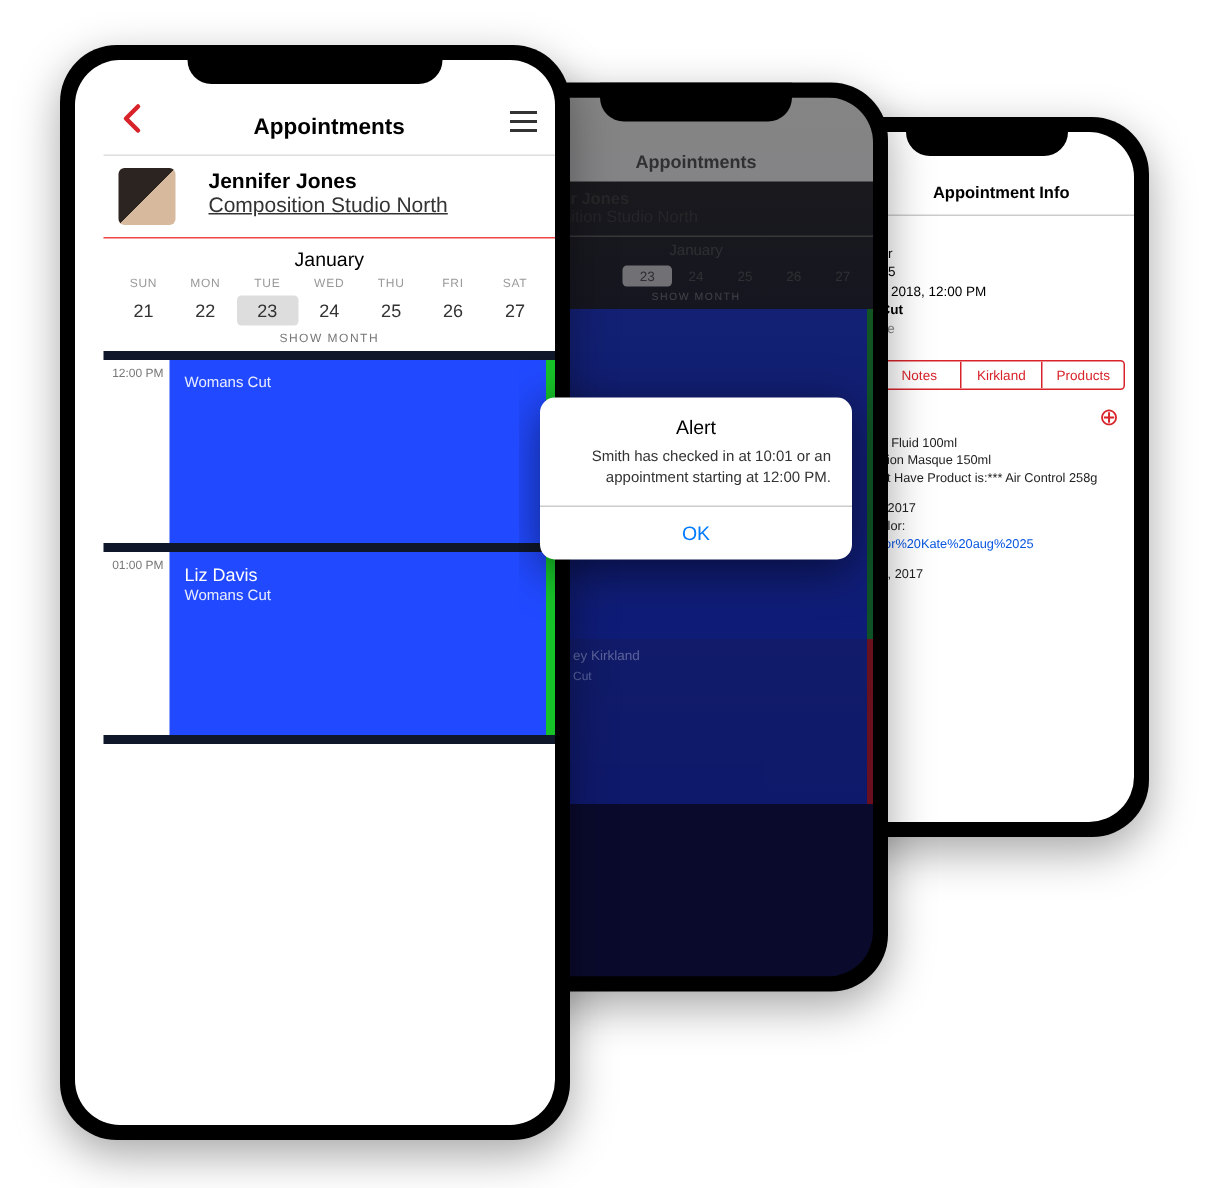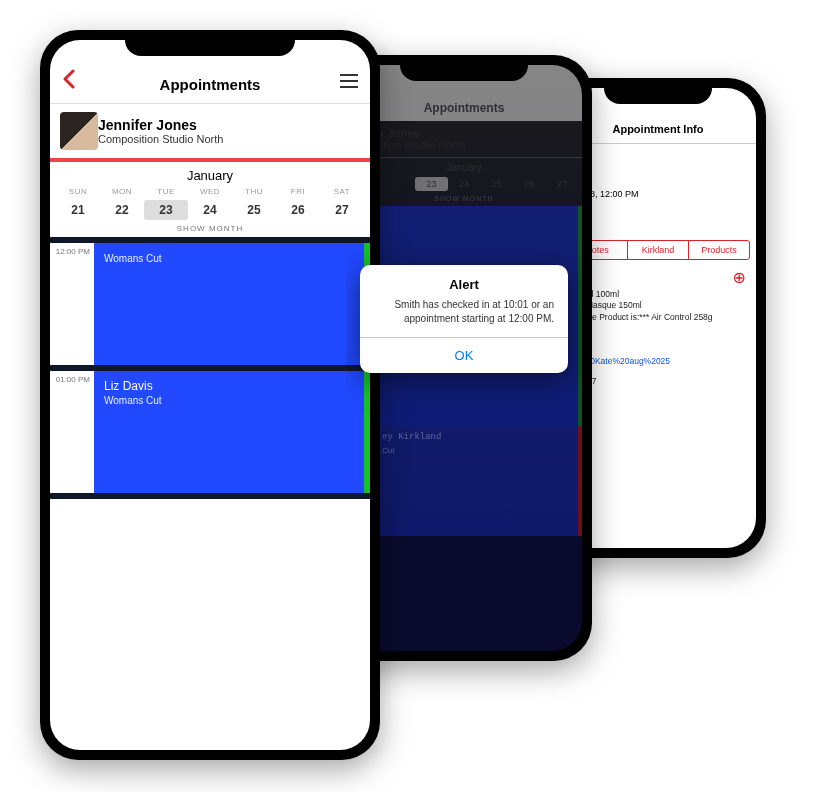--- a/index.html
+++ b/index.html
@@ -19,21 +19,21 @@
     box-shadow: 0 10px 30px rgba(0,0,0,0.35);
     overflow: hidden;
   }
   .phone .notch {
     position: absolute; top: 0; left: 50%; transform: translateX(-50%);
     width: 50%; height: 26px; background: #000;
     border-radius: 0 0 16px 16px; z-index: 50;
   }
   .screen {
     position: absolute; top: 10px; left: 10px; right: 10px; bottom: 10px;
-    background: #fff; border-radius: 30px; overflow: hidden;
+    background: #fff; border-radius: 30px; overflow: hidden; padding-left: 19px;
   }
 
   
   #p3 { width: 216px; height: 480px; top: 78px; left: 550px; }
   #p3 .screen { font-size: 9px; }
   .nav3 {
     height: 56px; border-bottom: 1px solid #ccc;
     display: flex; align-items: flex-end; justify-content: center;
     padding-bottom: 8px; font-weight: 600; font-size: 11px;
   }
@@ -77,57 +77,57 @@
   .dates2 { display: flex; font-size: 9px; color:#444; padding: 2px 4px 4px; }
   .dates2 > div { flex:1; text-align:center; padding:2px 0; }
   .dates2 .sel { background:#bbb; border-radius:3px; }
   .sm2 { text-align:center; font-size:7px; letter-spacing:1px; color:#666; padding-bottom:4px; }
   .slot2 { height:110px; position:relative; }
   .slot2 .bar { position:absolute; left:30px; right:0; top:0; bottom:0; background:#1129b8; }
   .slot2 .edge { position:absolute; right:0; top:0; bottom:0; width:4px; background:#0e8a26; }
   .slot2 .txt { position:absolute; left:36px; top:6px; color:#bdc8ff; font-size:9px; }
   .slot2 .sub { position:absolute; left:36px; top:20px; color:#95a6ff; font-size:8px; }
   .slot2.s3 .bar { background:#14279e; }
-  .slot2.s3 .txt { color:#9aa8f9;font-family:Liberation Mono, monospace; }
+  .slot2.s3 .txt { color:#9aa8f9; }
   .slot2.s3 .edge { background:#b81414; }
   .modal {
     position: absolute; left: 14px; right: 14px; top: 200px;
     background: #fff; border-radius: 10px; overflow: hidden;
     z-index: 60; text-align: center;
     box-shadow: 0 6px 30px rgba(0,0,0,0.5);
   }
-  .modal .mtitle { font-weight: 700; padding: 12px 8px 6px; font-size: 13px; }
+  .modal .mtitle { font-weight: 400; padding: 12px 8px 6px; font-size: 13px; }
   .modal .mbody { font-size: 10px; color: #333; padding: 0 14px 12px; line-height:1.35;text-align:right; }
   .modal .mbtn { border-top: 1px solid #ccc; padding: 10px 0; font-size: 13px; color: #007aff; font-weight:500; }
 
   
   #p1 { width: 340px; height: 730px; top: 30px; left: 40px; }
   #p1 .screen { background:#fff; }
   .nav1 {
     height: 64px; display: flex; align-items: flex-end;
     border-bottom: 1px solid #ddd; padding: 0 12px 10px;
   }
   .nav1 .back { color: #d8232a; font-size: 22px; line-height:1; width:24px; }
   .nav1 .title { flex:1; text-align:center; font-weight:700; font-size:15px; }
   .nav1 .menu { width:24px; font-size:18px; text-align:right; }
   .profile {
-    display:flex; align-items:center; gap:0;
-    padding: 8px 10px; border-bottom:4px solid #ef4444;
+    display:flex; align-items:flex-start; gap:22px;
+    padding: 8px 10px; border-bottom:1px solid #ef4444;
   }
   .avatar {
     width:38px; height:38px; border-radius:4px;
     background: linear-gradient(135deg,#2b2420 50%,#d7b99d 50%);
     flex-shrink:0;
   }
   .profile .pname { font-weight:700; font-size:14px; }
-  .profile .pstudio { font-size:11px; color:#333; }
+  .profile .pstudio { font-size:14px; color:#333;text-decoration:underline; }
   .month1 { text-align:center; font-weight:500; font-size:13px; padding:6px 0 4px; }
   .days1 { display:flex; padding:0 6px; }
   .days1 > div { flex:1; text-align:center; font-size:8px; color:#999; letter-spacing:0.5px; }
-  .dates1 { display:flex; padding:4px 6px 4px;font-weight:bold; }
+  .dates1 { display:flex; padding:4px 6px 4px; }
   .dates1 > div { flex:1; text-align:center; font-size:12px; color:#333; padding:3px 0; }
   .dates1 .sel { background:#ddd; border-radius:3px; }
   .showmonth { text-align:center; font-size:8px; letter-spacing:1px; color:#777; padding-bottom:4px; }
   .sched { position:relative; }
   .row { height:128px; display:flex; border-top:6px solid #0f172a; }
   .row .time { width:44px; font-size:8px; color:#777; text-align:right; padding:4px 4px 0 0; }
   .row .body { flex:1; position:relative; }
   .slot { position:absolute; inset:0; background:#2149ff; color:#fff; padding:8px 10px; }
   .slot .sname { font-size:12px; font-weight:500; }
   .slot .scut  { font-size:10px; opacity:0.9; margin-top:2px; }

